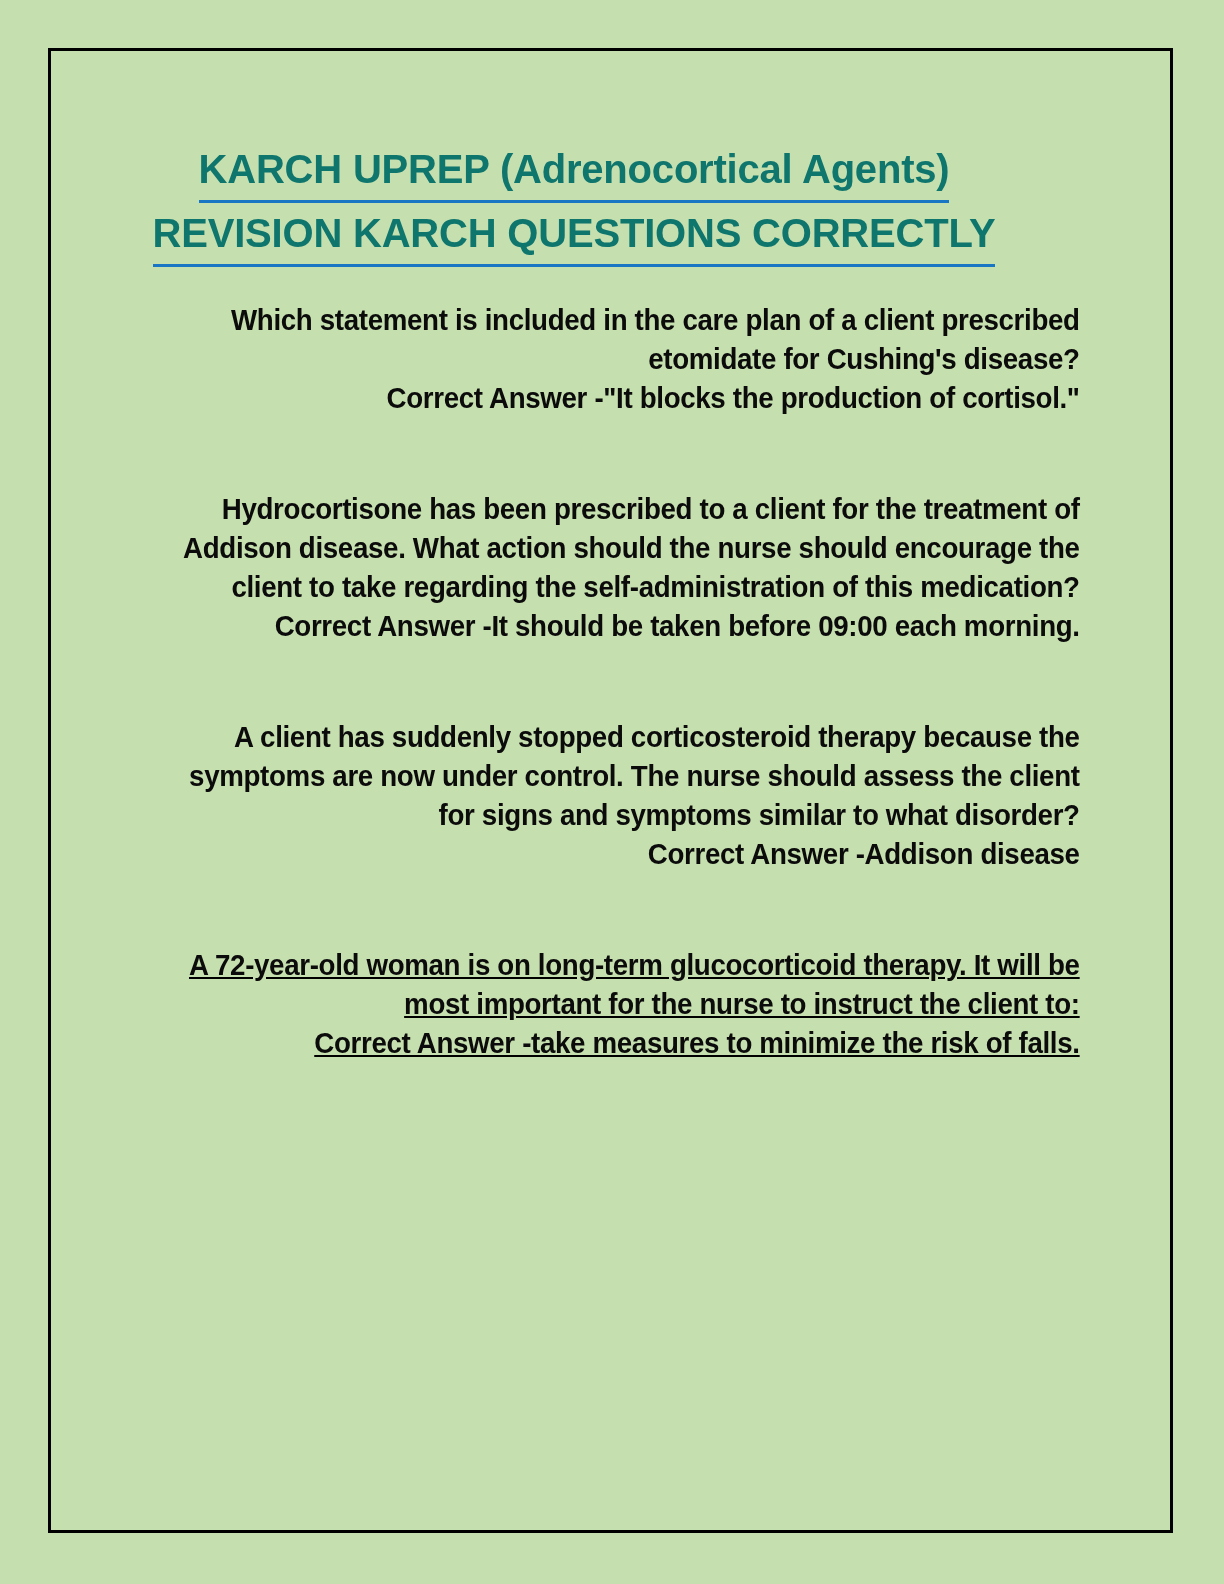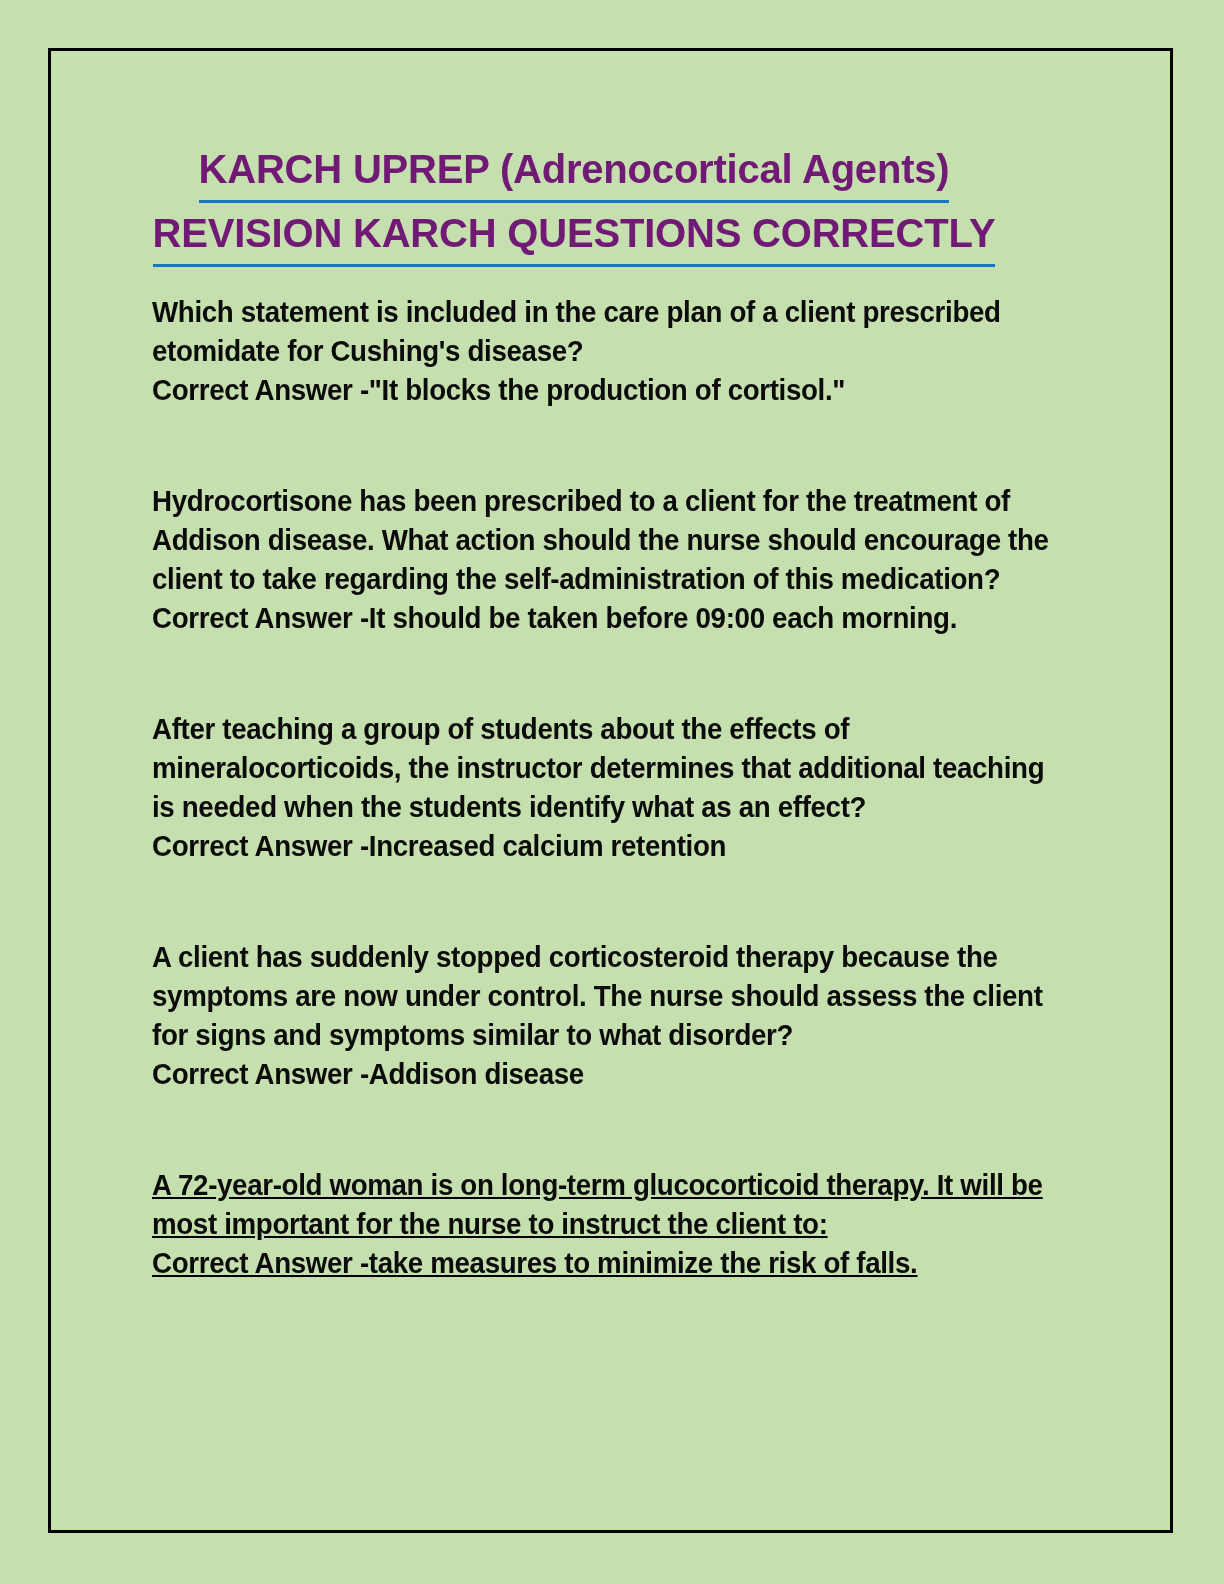--- a/index.html
+++ b/index.html
@@ -29,42 +29,43 @@
   .content {
     position: absolute;
     left: 93px;      
     top: 88px;
     width: 920px;
   }
 
   .doc-title {
     margin: 0;
     text-align: center;
-    color: #701a75;
+    color: #0f766e;
     font-family: "Liberation Sans", sans-serif;
     font-size: 40px;
     font-weight: bold;
     line-height: 60px;
     letter-spacing: -0.2px;
     width: 850px;
     margin-left: 5px;
   }
   .doc-title .tline {
     display: block;
   }
   .doc-title .tline > span {
     display: inline-block;
     border-bottom: 3px solid #1976c4;
     padding-bottom: 1px;
   }
 
   .qa-list {
-    margin: 8px;
+    margin: 16px;
     padding: 0;
     list-style: none;
+    text-align: right;
   }
 
   .qa-block {
     margin: 0 0 72px 0;
     padding: 0;
   }
   .qa-block:last-child {
     margin-bottom: 0;
     text-decoration: underline;
   }
@@ -106,24 +107,20 @@
       <div class="qa-block">
         <p class="qa-question">Which statement is included in the care plan of a client prescribed etomidate for Cushing's disease?</p>
         <p class="qa-answer">Correct Answer -"It blocks the production of cortisol."</p>
       </div>
 
       <div class="qa-block">
         <p class="qa-question">Hydrocortisone has been prescribed to a client for the treatment of Addison disease. What action should the nurse should encourage the client to take regarding the self-administration of this medication?</p>
         <p class="qa-answer">Correct Answer -It should be taken before 09:00 each morning.</p>
       </div>
 
-      <div class="qa-block">
-        <p class="qa-question">After teaching a group of students about the effects of mineralocorticoids, the instructor determines that additional teaching is needed when the students identify what as an effect?</p>
-        <p class="qa-answer">Correct Answer -Increased calcium retention</p>
-      </div>
 
       <div class="qa-block">
         <p class="qa-question">A client has suddenly stopped corticosteroid therapy because the symptoms are now under control. The nurse should assess the client for signs and symptoms similar to what disorder?</p>
         <p class="qa-answer">Correct Answer -Addison disease</p>
       </div>
 
       <div class="qa-block">
         <p class="qa-question">A 72-year-old woman is on long-term glucocorticoid therapy. It will be most important for the nurse to instruct the client to:</p>
         <p class="qa-answer">Correct Answer -take measures to minimize the risk of falls.</p>
       </div>

